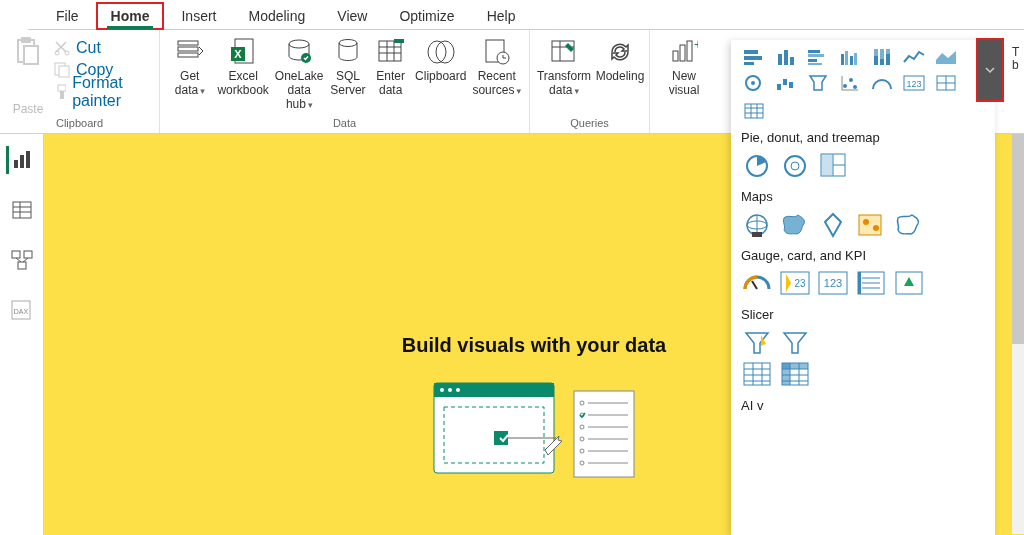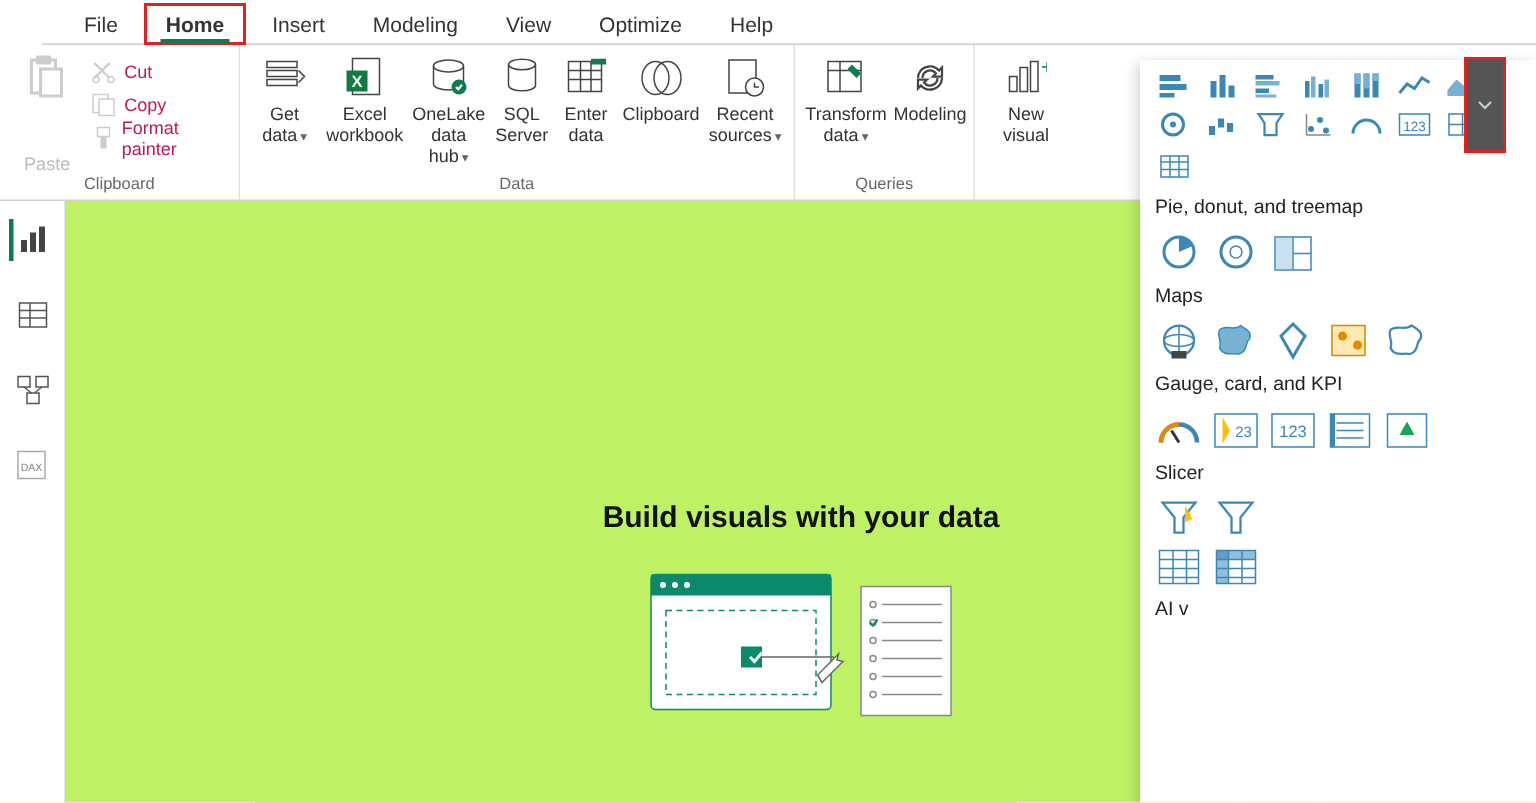--- a/index.html
+++ b/index.html
@@ -10,37 +10,37 @@
   .menu-item.active::after { content: ""; position: absolute; left: 10px; right: 10px; bottom: 0; height: 3px; background: #0e7c50; }
   .menu-item.highlight { outline: 2px solid #d22; outline-offset: -1px; }
   .ribbon { height: 104px; display: flex; border-bottom: 1px solid #d0d0d0; background: #fff; position: relative; }
   .ribbon-group { display: flex; flex-direction: column; border-right: 1px solid #e1e1e1; padding: 4px 8px 2px 8px; }
   .ribbon-group .items { flex: 1; display: flex; gap: 6px; align-items: flex-start; }
   .ribbon-group .label { text-align: center; font-size: 11px; color: #666; padding-bottom: 2px; padding-top:2px; }
   .rb-btn { display: flex; flex-direction: column; align-items: center; justify-content: flex-start; width: 52px; height: 78px; cursor: pointer; font-size: 12px; text-align: center; }
   .rb-btn .ico { width: 32px; height: 32px; display: flex; align-items: center; justify-content: center; margin-bottom: 2px; margin-top: 2px; }
   .rb-btn span.txt { line-height: 1.15; }
   .rb-btn .caret::after { content: "▾"; font-size: 9px; color: #666; margin-left: 2px; }
-  .clip-left { display: flex; flex-direction: column; gap: 2px; color: #be185d; font-size: 12px; justify-content: flex-start; padding-top:4px;}
+  .clip-left { display: flex; flex-direction: column; gap: 2px; color: #0369a1; font-size: 16px; justify-content: flex-start; padding-top:4px;}
   .clip-row { display: flex; align-items: center; gap: 6px; height: 20px; }
   .clip-row svg { width: 16px; height: 16px; }
   .main { display: flex; height: calc(535px - 30px - 104px); }
   .leftbar { width: 44px; border-right: 1px solid #d0d0d0; display: flex; flex-direction: column; align-items: center; padding-top: 12px; gap: 22px; background: #fff; }
   .leftbar-btn { width: 28px; height: 28px; display:flex; align-items:center; justify-content:center; cursor:pointer; color:#555;}
   .leftbar-btn.active { border-left: 3px solid #0e7c50; margin-left:-3px; padding-left:0; }
-  .canvas { flex: 1; background: #bef264; display: flex; flex-direction: column; align-items: center; justify-content: flex-start; padding-top: 200px; }
+  .canvas { flex: 1; background: #fde047; display: flex; flex-direction: column; align-items: center; justify-content: flex-start; padding-top: 200px; }
   .canvas h2 { font-size: 20px; font-weight: 600; color: #111; }
   .canvas p { margin-top: 12px; font-size: 14px; color: #444; }
   .canvas p b { font-weight: 600; }
   .canvas .illus { margin-top: 16px; }
-  .vis-panel { position: absolute; left: 760px; top: 40px; width: 264px; min-height: 495px; background: #fff; box-shadow: -2px 2px 8px rgba(0,0,0,.18); padding: 6px 6px 6px 10px; z-index: 20; }
+  .vis-panel { position: absolute; left: 731px; top: 40px; width: 264px; min-height: 495px; background: #fff; box-shadow: -2px 2px 8px rgba(0,0,0,.18); padding: 6px 6px 6px 10px; z-index: 20; }
   .vis-row { display:flex; flex-wrap:wrap; gap:6px; margin-bottom: 4px; }
   .vis-ico { width: 26px; height: 22px; display:inline-flex; align-items:center; justify-content:center; cursor:pointer;}
   .vis-cat { font-size: 13px; font-weight: 400; margin: 8px 0 8px 0; color:#222;}
-  .vis-ico-lg { width: 32px; height: 28px; display:inline-flex; align-items:flex-end; justify-content:center; cursor:pointer;}
+  .vis-ico-lg { width: 32px; height: 28px; display:inline-flex; align-items:flex-start; justify-content:center; cursor:pointer;}
   .collapse-btn { position: absolute; left: 976px; top: 38px; width: 28px; height: 64px; background: #555; border:2px solid #d22; z-index: 25; display:flex; align-items:center; justify-content:center;}
   .tooltip { position:absolute; background:#fff; border:1px solid #888; padding:2px 8px; font-size:12px; box-shadow:1px 1px 3px rgba(0,0,0,.2);}
   svg { display:block; }
 </style>
 </head>
 <body>
 
 <div class="menubar">
   <div class="menu-item">File</div>
   <div class="menu-item active highlight">Home</div>

